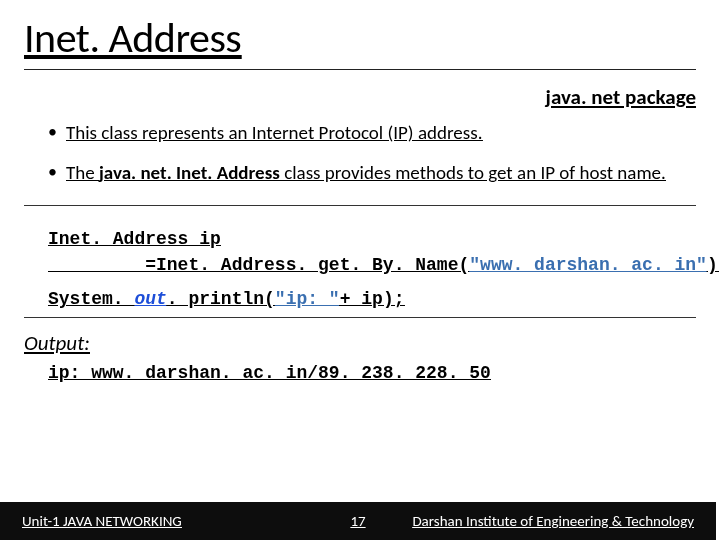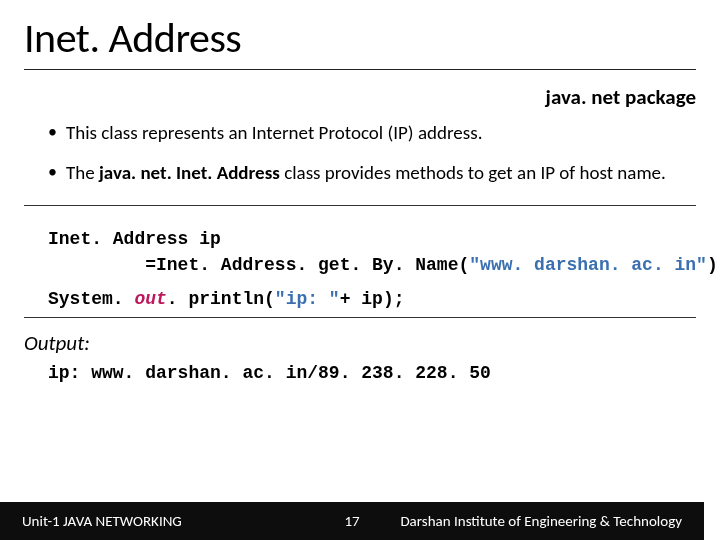--- a/index.html
+++ b/index.html
@@ -1,31 +1,31 @@
 <!DOCTYPE html>
 <html><head>
 <meta charset="utf-8">
 <style>
-  * { margin: 0; padding: 0; box-sizing: border-box; }
+  * { margin: 0; padding: 0; box-sizing: border-box; text-decoration: underline; }
   html, body { width: 720px; height: 540px; font-family: Calibri, Arial, sans-serif; background: #fff; color: #000; }
   .slide { width: 720px; height: 540px; position: relative; padding: 12px 24px 0 24px; }
   .title { font-size: 42px; font-weight: 400; letter-spacing: -0.5px; margin-bottom: 6px; }
   .title-rule { border: none; border-top: 1.5px solid #222; margin-bottom: 14px; }
   .subtitle { font-size: 21px; font-weight: 700; margin-bottom: 10px; text-align: right; }
   .bullets { list-style: none; padding-left: 24px; margin-bottom: 20px; }
   .bullets li { position: relative; font-size: 19px; line-height: 1.35; padding-left: 18px; margin-bottom: 14px; }
   .bullets li::before { content: "•"; position: absolute; left: 0; top: 0; font-size: 18px; }
   .bold-inline { font-weight: 700; }
   .sect-rule { display: block; border: none; border-top: 1px solid #333; margin: 4px 0 12px 0; }
   .section-label { font-size: 21px; font-style: italic; margin-bottom: 4px; }
   .code-block { font-family: "Courier New", monospace; font-size: 18px; font-weight: 700; padding-left: 24px; line-height: 1.45; }
   .code-block .line { white-space: pre; }
-  .kw-out { color: #be185d; font-style: italic; }
+  .kw-out { color: #1d4ed8; font-style: italic; }
   .str-lit { color: #3a6fb0; }
-  .footer { position: absolute; left: 0; right: 16px; bottom: 0; height: 38px; background: #0d0d0d; color: #fff; display: flex; align-items: center; justify-content: space-between; padding: 0 22px; font-size: 15px; }
+  .footer { position: absolute; left: 0; right: 4px; bottom: 0; height: 38px; background: #0d0d0d; color: #fff; display: flex; align-items: center; justify-content: space-between; padding: 0 22px; font-size: 15px; }
   .footer .center { position: absolute; left: 50%; transform: translateX(-50%); }
   .gap { height: 8px; }
 </style>
 </head>
 <body>
 
 <div class="slide">
 
   <div class="title">Inet. Address</div>
   <hr class="title-rule">

